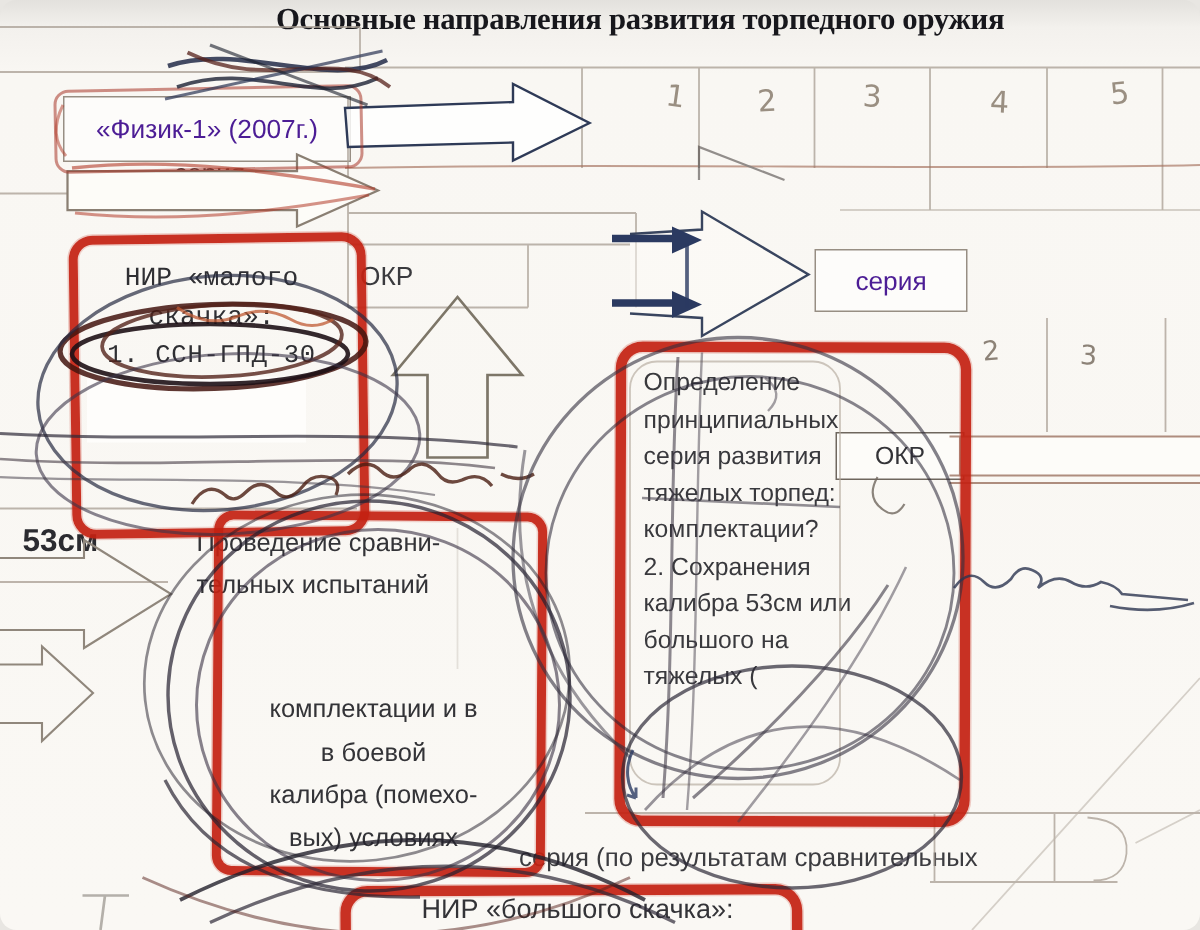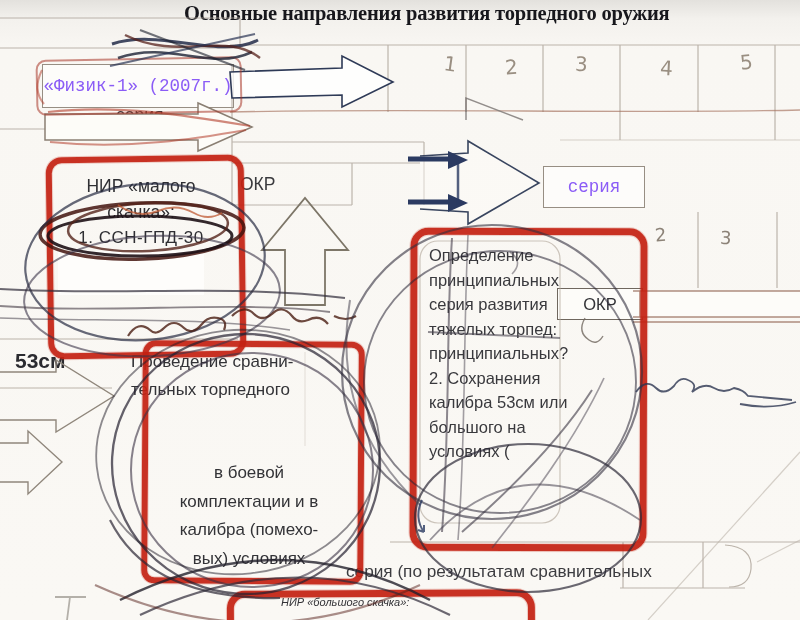--- a/index.html
+++ b/index.html
@@ -2,46 +2,47 @@
 <html><head>
 <meta charset="utf-8">
 <style>
   html,body{margin:0;padding:0;background:#e8e6e2;}
   #canvas{
     position:relative;width:800px;height:620px;overflow:hidden;
     background:
       linear-gradient(180deg,#e3e1dd 0%,#f3f1ed 3%,#f9f7f3 8%,#faf8f4 100%);
     font-family:"Liberation Sans",sans-serif;
     color:#3a3a3e;
+    border-radius:11px;
   }
   .abs{position:absolute;}
   #title{
     left:184px;top:2px;width:612px;
     font-family:"Liberation Serif",serif;font-weight:bold;
     font-size:20.5px;color:#17171c;white-space:nowrap;letter-spacing:-.2px;
     z-index:12;
   }
   .printed-box{
     background:#fdfcfa;border:1.5px solid #978e83;
     display:flex;align-items:center;justify-content:center;
-    font-size:17.5px;color:#8b5cf6;z-index:11;font-family:Liberation Mono, monospace;
+    font-size:17.5px;color:#4c1d95;z-index:11;
   }
   .plabel{font-size:17.5px;color:#3a3a3e;white-space:nowrap;z-index:11;}
   .textblock{z-index:12;white-space:nowrap;}
   .textblock div{white-space:nowrap;}
   #nir-malogo-text{left:55px;top:173px;width:172px;text-align:center;
-    font-size:17.5px;line-height:26px;color:#2f2f33;}
+    font-size:17.5px;line-height:26px;color:#2f2f33;font-family:Liberation Mono, monospace;}
   #nir-malogo-text .l3{font-size:17px;letter-spacing:.5px;}
   #opred-text{left:429px;top:243px;font-size:16.5px;line-height:24.5px;color:#39393d;}
   #proved-top{left:131px;top:348px;font-size:17px;line-height:27.5px;color:#333337;}
   #proved-bottom{left:150px;top:459px;width:198px;text-align:center;
     font-size:17px;line-height:28.5px;color:#333337;}
   #caliber{left:15px;top:349px;font-size:21px;font-weight:600;color:#2b2b30;z-index:11;}
   #seriya-bottom{left:346px;top:561px;font-size:17.2px;color:#3c3c40;z-index:12;}
-  #nir-bolshogo{left:281px;top:596px;font-size:11px;color:#333337;z-index:35;font-style:italic;}
+  #nir-bolshogo{left:281px;top:596px;font-size:18px;color:#333337;z-index:35;}
   #white-patch{left:58px;top:251px;width:146px;height:44px;background:#fefdfb;z-index:25;}
   #okr-right-cell{left:557px;top:288px;width:84px;height:30px;background:#fdfcf9;
     border:1.5px solid #6f675e;display:flex;align-items:center;justify-content:center;
     font-size:16.5px;color:#333337;z-index:11;}
   .redbox{
     border:6.5px solid rgba(196,33,18,.93);z-index:30;
     box-shadow:0 0 0 1px rgba(196,40,22,.22), inset 0 0 0 1px rgba(196,40,22,.18);
   }
   #redbox-nir-malogo{left:47px;top:156px;width:186px;height:190px;border-radius:16px;transform:rotate(-.8deg);}
   #redbox-opredelenie{left:410px;top:228px;width:223px;height:309px;border-radius:18px;transform:rotate(.2deg);border-width:7px;}
@@ -128,34 +129,34 @@
     <div>скачка»:</div>
     <div class="l3">1. ССН-ГПД-30</div>
   </div>
   <div class="abs" id="white-patch"></div>
 
   <div class="abs textblock" id="opred-text">
     <div>Определение</div>
     <div>принципиальных</div>
     <div>серия развития</div>
     <div>тяжелых торпед:</div>
-    <div>принципиальных?</div>
+    <div>комплектации?</div>
     <div>2. Сохранения</div>
     <div>калибра 53см или</div>
     <div>большого на</div>
-    <div>условиях (</div>
+    <div>тяжелых (</div>
   </div>
 
   <div class="abs textblock" id="proved-top">
     <div>Проведение сравни-</div>
-    <div>тельных торпедного</div>
+    <div>тельных испытаний</div>
   </div>
   <div class="abs textblock" id="proved-bottom">
+    <div>комплектации и в</div>
     <div>в боевой</div>
-    <div>комплектации и в</div>
     <div>калибра (помехо-</div>
     <div>вых) условиях</div>
   </div>
 
   <div class="abs" id="seriya-bottom">серия (по результатам сравнительных</div>
   <div class="abs" id="nir-bolshogo">НИР «большого скачка»:</div>
 
   <span class="abs hw-num hw-top" style="left:444px;top:52px;transform:rotate(8deg);">1</span>
   <span class="abs hw-num hw-top" style="left:505px;top:55px;transform:rotate(-4deg);">2</span>
   <span class="abs hw-num hw-top" style="left:575px;top:52px;transform:rotate(2deg);">3</span>

